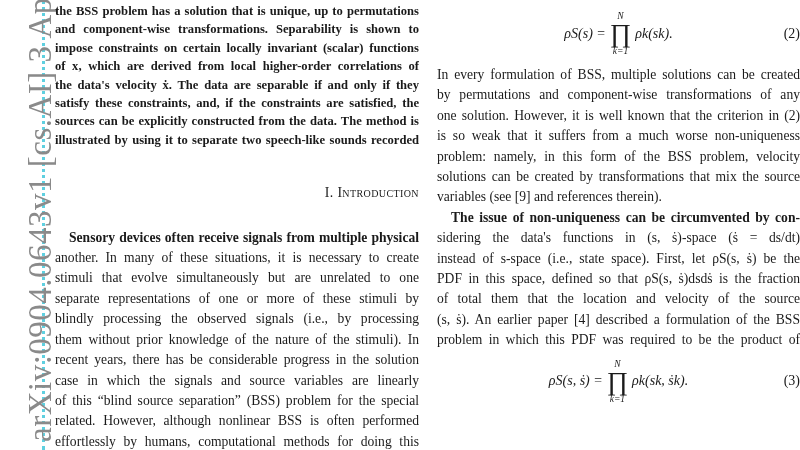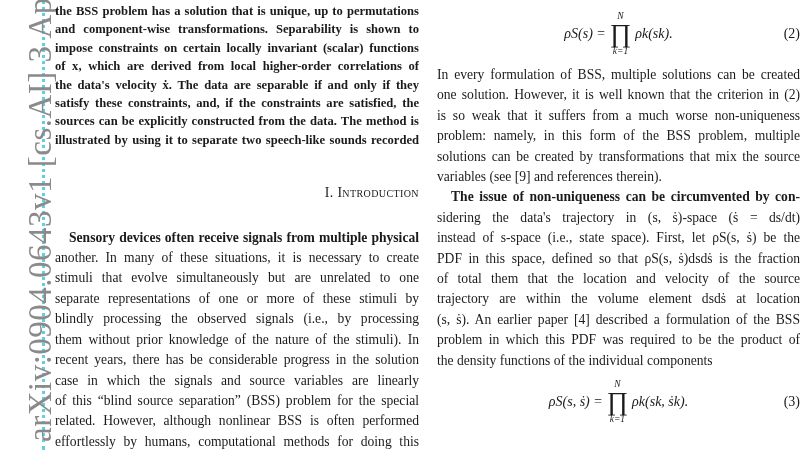--- a/index.html
+++ b/index.html
@@ -85,37 +85,36 @@
       <span class="lim">N</span>
       <span class="sym">∏</span>
       <span class="lim">k=1</span>
     </span>
     <span>ρk(sk).</span>
     <span class="num">(2)</span>
   </div>
 
   <div>
     <span class="line">In every formulation of BSS, multiple solutions can be created</span>
+    <span class="line">by permutations and component-wise transformations of any</span>
     <span class="line">one solution. However, it is well known that the criterion in (2)</span>
     <span class="line">is so weak that it suffers from a much worse non-uniqueness</span>
-    <span class="line">problem: namely, in this form of the BSS problem, multiple</span>
+    <span class="line">problem: namely, in this form of the BSS problem, velocity</span>
     <span class="line">solutions can be created by transformations that mix the source</span>
     <span class="line last">variables (see [9] and references therein).</span>
   </div>
 
   <div>
     <span class="line indent">The issue of non-uniqueness can be circumvented by con-</span>
-    <span class="line">sidering the data's trajectory in (s, ṡ)-space (ṡ = ds/dt)</span>
+    <span class="line">sidering the data's functions in (s, ṡ)-space (ṡ = ds/dt)</span>
     <span class="line">instead of s-space (i.e., state space). First, let ρS(s, ṡ) be the</span>
     <span class="line">PDF in this space, defined so that ρS(s, ṡ)dsdṡ is the fraction</span>
     <span class="line">of total them that the location and velocity of the source</span>
-    <span class="line">trajectory are within the volume element dsdṡ at location</span>
     <span class="line">(s, ṡ). An earlier paper [4] described a formulation of the BSS</span>
     <span class="line">problem in which this PDF was required to be the product of</span>
-    <span class="line last">the density functions of the individual components</span>
   </div>
 
   <div class="eq">
     <span>ρS(s, ṡ) =</span>
     <span class="prod">
       <span class="lim">N</span>
       <span class="sym">∏</span>
       <span class="lim">k=1</span>
     </span>
     <span>ρk(sk, ṡk).</span>

